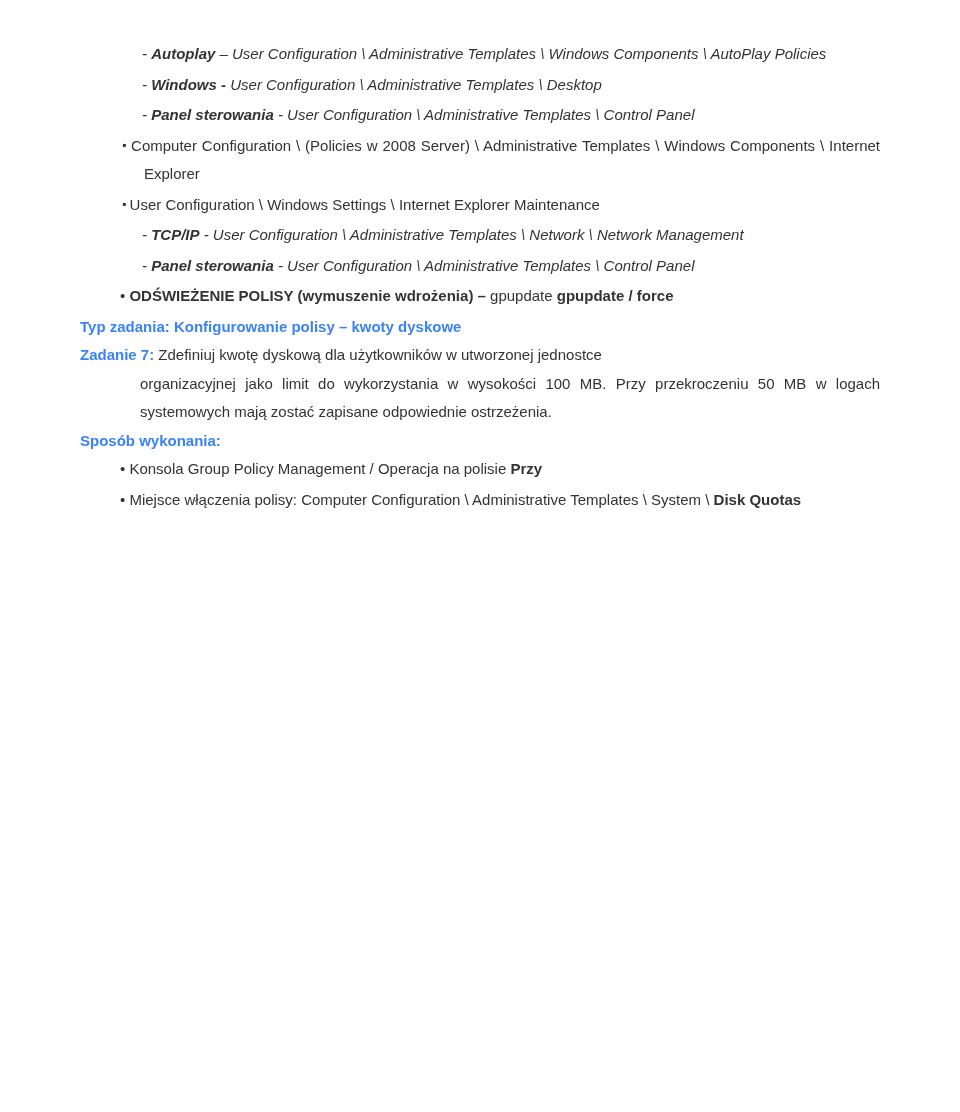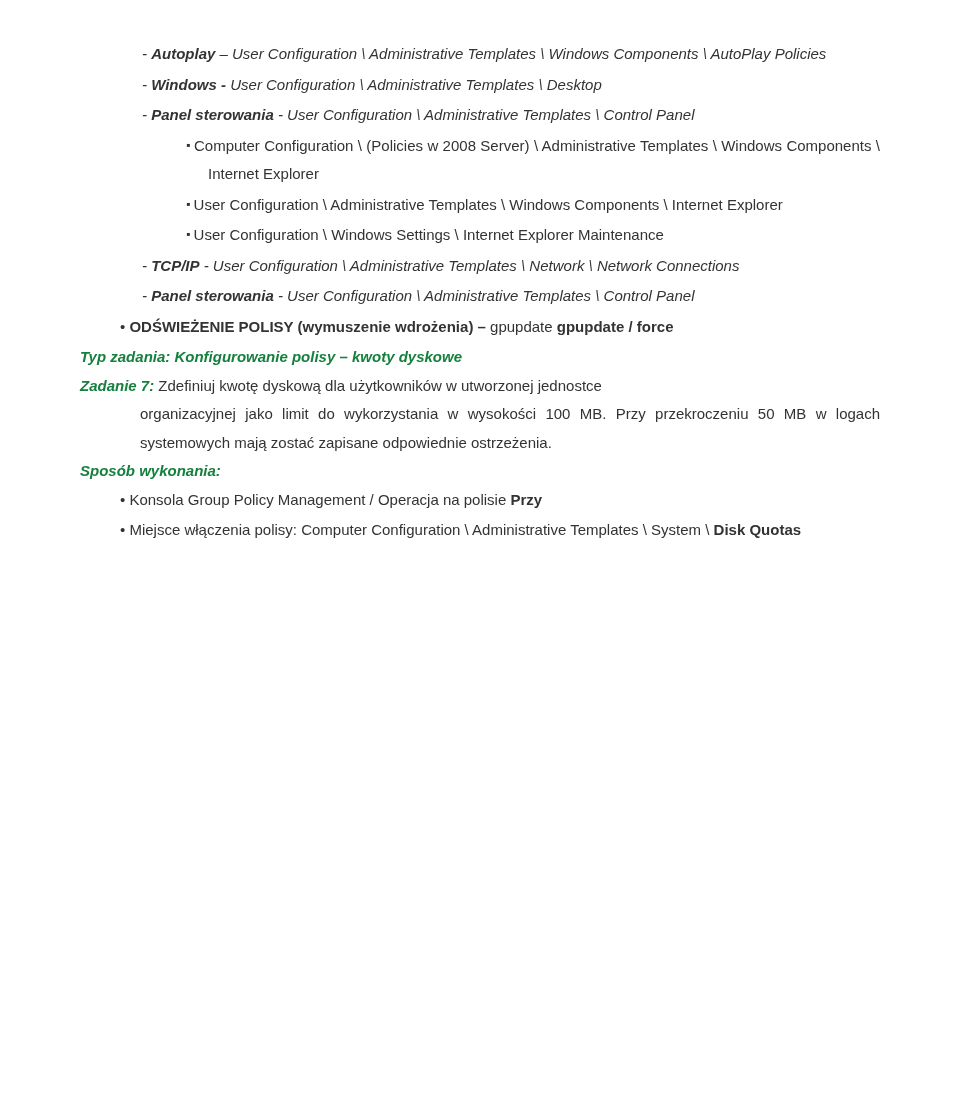--- a/index.html
+++ b/index.html
@@ -9,25 +9,25 @@
   font-family: Verdana, Geneva, sans-serif;
   font-size: 15px;
   color: #333;
   width: 960px;
 }
 .page {
   padding: 40px 80px 40px 80px;
   line-height: 1.9;
 }
 .indent-1 { margin-left: 60px; }
-.indent-2 { margin-left: 106px; }
+.indent-2 { margin-left: 42px; }
 .indent-bullet { margin-left: 40px; }
 .just { text-align: justify; }
 .bold { font-weight: bold; }
-.green { color: #15803d; font-style: italic; }
+.green { color: #3b82f6; }
 .item { margin-bottom: 2px; }
 .dash::before { content: "- "; margin-left: -16px; }
 .square::before { content: "\25AA  "; margin-left: -22px; font-size: 12px; position: relative; top: -2px;}
 .dot::before { content: "\2022  "; margin-left: -18px; }
 .toplevel .item, .indent-bullet .item { padding-left: 18px; }
 .indent-1 .item { padding-left: 18px; font-style: italic; }
 .indent-2 .item { padding-left: 22px; }
 .sub { padding-left: 60px; }
 </style>
 </head>
@@ -45,28 +45,27 @@
       <span> User Configuration \ Administrative Templates \ Desktop</span>
     </div>
     <div class="item dash">
       <span class="bold">Panel sterowania</span>
       <span> - User Configuration \ Administrative Templates \ Control Panel</span>
     </div>
   </div>
 
   <div class="indent-2 just">
     <div class="item square">Computer Configuration \ (Policies w 2008 Server) \ Administrative Templates \ Windows Components \ Internet Explorer</div>
-    <div class="item square">User Configuration \ Administrative Templates \ Windows Components \ Internet Explorer</div>
     <div class="item square">User Configuration \ Windows Settings \ Internet Explorer Maintenance</div>
   </div>
 
   <div class="indent-1 just">
     <div class="item dash">
       <span class="bold">TCP/IP</span>
-      <span> - User Configuration \ Administrative Templates \ Network \ Network Connections</span>
+      <span> - User Configuration \ Administrative Templates \ Network \ Network Management</span>
     </div>
     <div class="item dash">
       <span class="bold">Panel sterowania</span>
       <span>  - User Configuration \ Administrative Templates \ Control Panel</span>
     </div>
   </div>
 
   <div class="indent-bullet just">
     <div class="item dot">
       <span class="bold">ODŚWIEŻENIE POLISY (wymuszenie wdrożenia) –</span>

